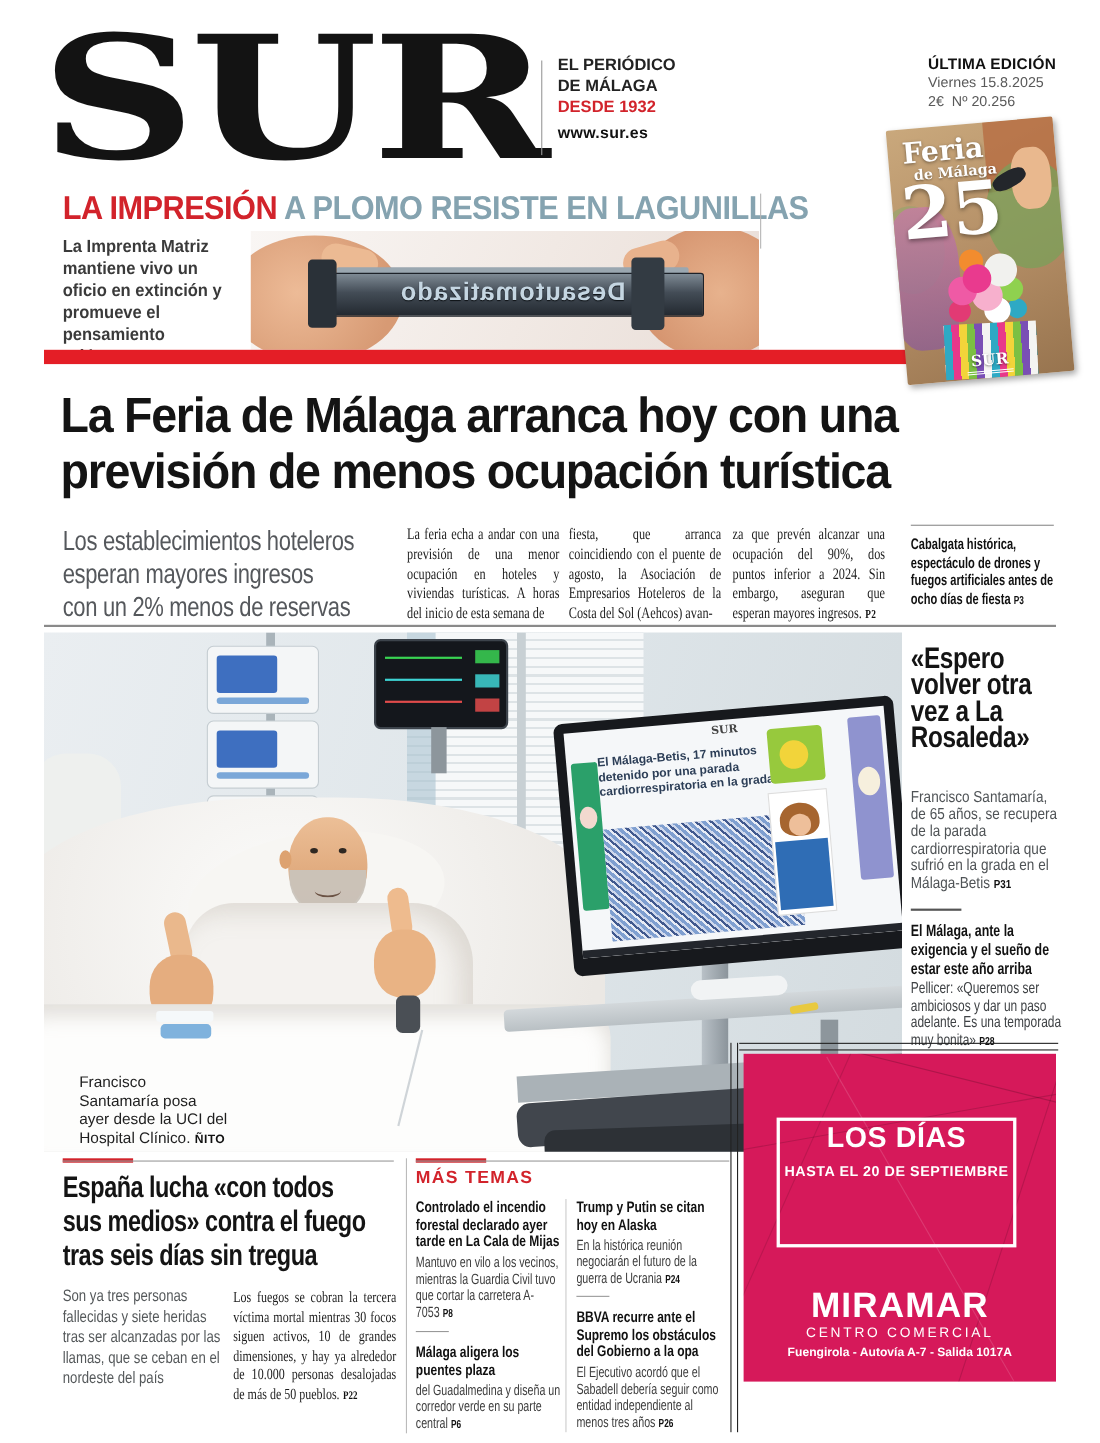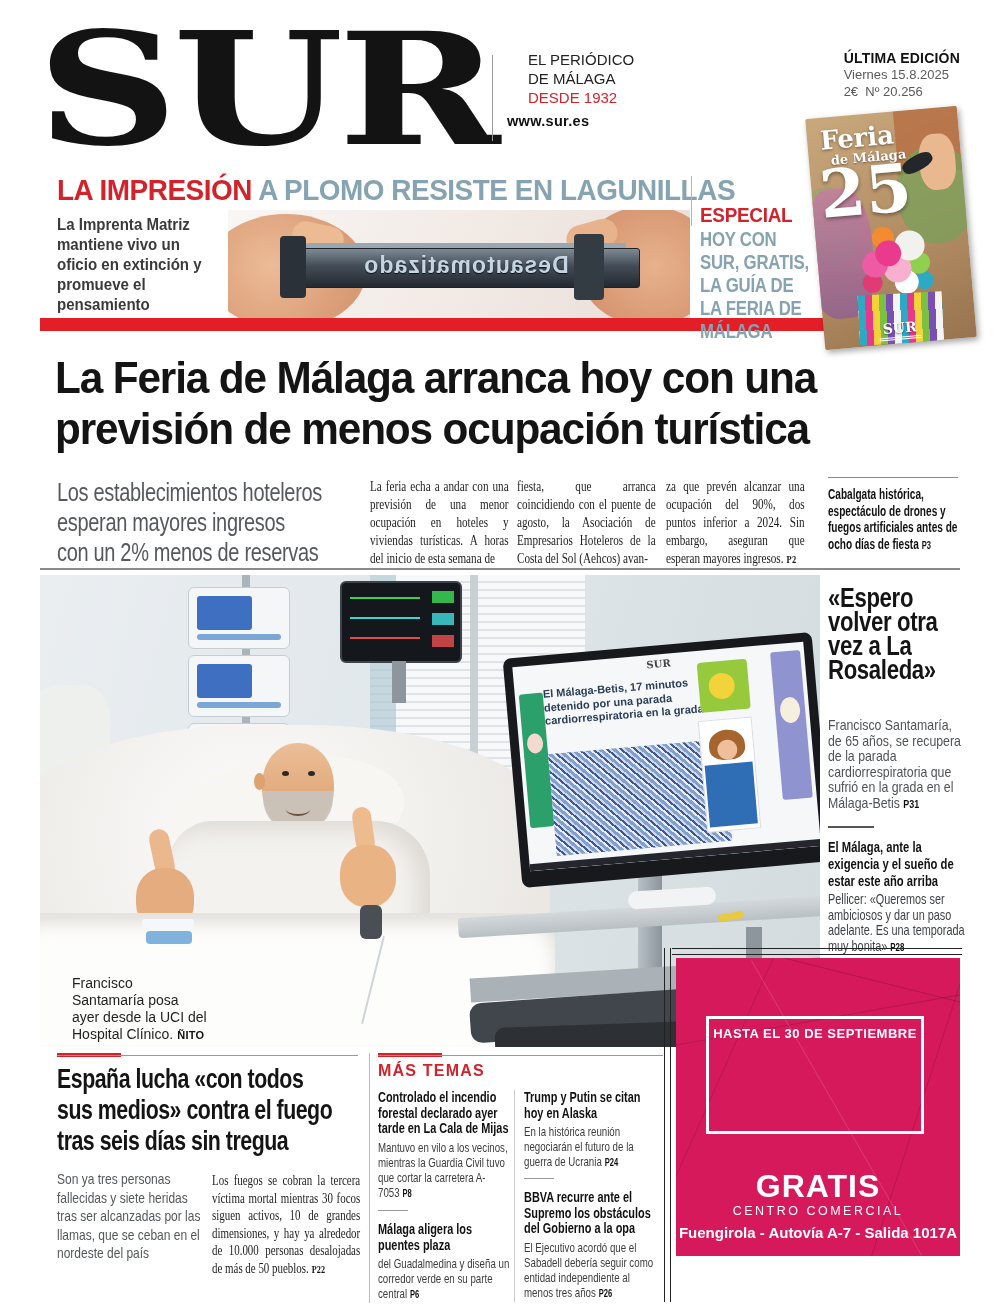--- a/index.html
+++ b/index.html
@@ -6,21 +6,21 @@
   .page{position:relative;width:1000px;height:1312px;background:#fff;margin:0 auto;overflow:hidden;
         font-family:"Liberation Sans",sans-serif;color:#1a1a1a;}
   .abs{position:absolute;}
   .nw{white-space:nowrap;}
   .sx{transform-origin:left top;}
 
   
   .m-logo{left:37px;top:12px;font-family:"DejaVu Serif",serif;font-weight:bold;font-size:155px;line-height:1;
           letter-spacing:-4px;color:#131313;transform:scaleX(1.26);transform-origin:left top;}
   .m-div{left:492px;top:55px;width:1px;height:86px;background:#9a9a9a;}
-  .m-tag{left:528px;top:50px;font-size:15px;line-height:19px;font-weight:normal;color:#222;}
+  .m-tag{left:507px;top:50px;font-size:15px;line-height:19px;font-weight:bold;color:#222;}
   .m-tag .red{color:#d2232b;}
   .m-web{left:507px;top:113px;font-size:14.5px;font-weight:bold;color:#111;letter-spacing:.3px;}
   .m-ed{right:40px;top:50px;text-align:left;}
   .m-ed .lab{font-size:14px;font-weight:bold;color:#111;letter-spacing:.2px;}
   .m-ed .gry{font-size:13px;color:#5a5a5a;line-height:17px;}
 
   
   .k-wrap{left:57px;top:173px;font-weight:bold;font-size:30px;letter-spacing:-.5px;transform:scaleX(.93);}
   .k-red{color:#d2232b;}
   .k-blue{color:#85a3b0;}
@@ -180,21 +180,21 @@
   .ad-mesh2{left:-20px;top:60px;width:340px;height:1px;background:rgba(0,0,0,.15);transform:rotate(-10deg);}
   .ad-mesh3{left:30px;top:-20px;width:1px;height:340px;background:rgba(0,0,0,.12);transform:rotate(24deg);}
   .ad-mesh4{left:160px;top:-20px;width:1px;height:340px;background:rgba(255,255,255,.14);transform:rotate(-30deg);}
   .ad-mesh5{left:240px;top:-10px;width:1px;height:340px;background:rgba(0,0,0,.14);transform:rotate(18deg);}
   .ad-box{left:30px;top:58px;width:212px;height:112px;border:3px solid #fff;text-align:center;color:#fff;}
   .ad-l1{margin-top:12px;font-weight:bold;font-size:26px;letter-spacing:.5px;}
   .ad-l2{font-weight:bold;font-size:26px;letter-spacing:.5px;}
   .ad-l3{margin-top:7px;font-size:13px;letter-spacing:.5px;font-weight:bold;}
   .ad-brand{left:0;right:0;top:210px;text-align:center;font-weight:bold;font-size:32px;letter-spacing:1px;color:#fff;}
   .ad-sub{left:0;right:0;top:246px;text-align:center;font-size:12.5px;letter-spacing:2.5px;color:#fff;}
-  .ad-addr{left:0;right:0;top:266px;text-align:center;font-weight:bold;font-size:15px;color:#fff;}
+  .ad-addr{left:0;right:0;top:266px;text-align:center;font-weight:bold;font-size:11px;color:#fff;}
 
   
   .sec-rule-g1{left:57px;top:1055px;width:301px;height:1px;background:#9a9a9a;}
   .sec-red1{left:57px;top:1053px;width:64px;height:4px;background:#d2232b;}
   .sec-div{left:369px;top:1053px;width:1px;height:250px;background:#bbb;}
   .sec-rule-g2{left:378px;top:1055px;width:285px;height:1px;background:#9a9a9a;}
   .sec-red2{left:378px;top:1053px;width:64px;height:4px;background:#d2232b;}
   .fire-h{left:57px;font-weight:bold;font-size:27px;line-height:31px;letter-spacing:-.6px;color:#141414;
           transform:scaleX(.79);}
   .fire-c1{left:57px;top:1170px;width:185px;font-size:15px;line-height:18.5px;color:#54585a;transform:scaleX(.8);}
@@ -240,28 +240,20 @@
     <div class="abs hp-thumb-l"></div>
     <div class="abs hp-thumb-r"></div>
     <div class="abs hp-bar-top"></div>
     <div class="abs hp-bar"></div>
     <div class="abs hp-type nw">Desautomatizado</div>
     <div class="abs hp-clamp-l"></div>
     <div class="abs hp-clamp-r"></div>
   </div>
   <div class="abs redbar"></div>
 
-  <div class="abs esp">
-    <div class="lab nw">ESPECIAL</div>
-    <div class="esp-line">HOY CON</div>
-    <div class="esp-line">SUR, GRATIS,</div>
-    <div class="esp-line">LA GUÍA DE</div>
-    <div class="esp-line">LA FERIA DE</div>
-    <div class="esp-line">MÁLAGA</div>
-  </div>
 
   <div class="abs mag">
     <div class="abs mg-bldg"></div>
     <div class="abs mg-green"></div>
     <div class="abs mg-green2"></div>
     <div class="abs mg-crowd"></div>
     <div class="abs mg-hand"></div>
     <div class="abs mg-glasses"></div>
     <div class="abs mg-title">Feria</div>
     <div class="abs mg-sub">de Málaga</div>
@@ -383,23 +375,24 @@
 
   <div class="abs ad-dbl-v"></div>
   <div class="abs ad-dbl-h"></div>
   <div class="abs ad-red">
     <div class="abs ad-mesh1"></div>
     <div class="abs ad-mesh2"></div>
     <div class="abs ad-mesh3"></div>
     <div class="abs ad-mesh4"></div>
     <div class="abs ad-mesh5"></div>
     <div class="abs ad-box">
-      <div class="ad-l3">HASTA EL 30 DE SEPTIEMBRE</div>
-    </div>
-    <div class="abs ad-brand">GRATIS</div>
+      <div class="ad-l2">LOS DÍAS</div>
+      <div class="ad-l3">HASTA EL 20 DE SEPTIEMBRE</div>
+    </div>
+    <div class="abs ad-brand">MIRAMAR</div>
     <div class="abs ad-sub">CENTRO COMERCIAL</div>
     <div class="abs ad-addr">Fuengirola - Autovía A-7 - Salida 1017A</div>
   </div>
 
   <div class="abs sec-red1"></div>
   <div class="abs sec-rule-g1"></div>
   <div class="abs fire-h sx nw" style="top:1064px;">España lucha «con todos</div>
   <div class="abs fire-h sx nw" style="top:1095px;">sus medios» contra el fuego</div>
   <div class="abs fire-h sx nw" style="top:1126px;">tras seis días sin tregua</div>
   <div class="abs fire-c1 sx">Son ya tres personas fallecidas y siete heridas tras ser alcanzadas por las llamas, que se ceban en el nordeste del país</div>

